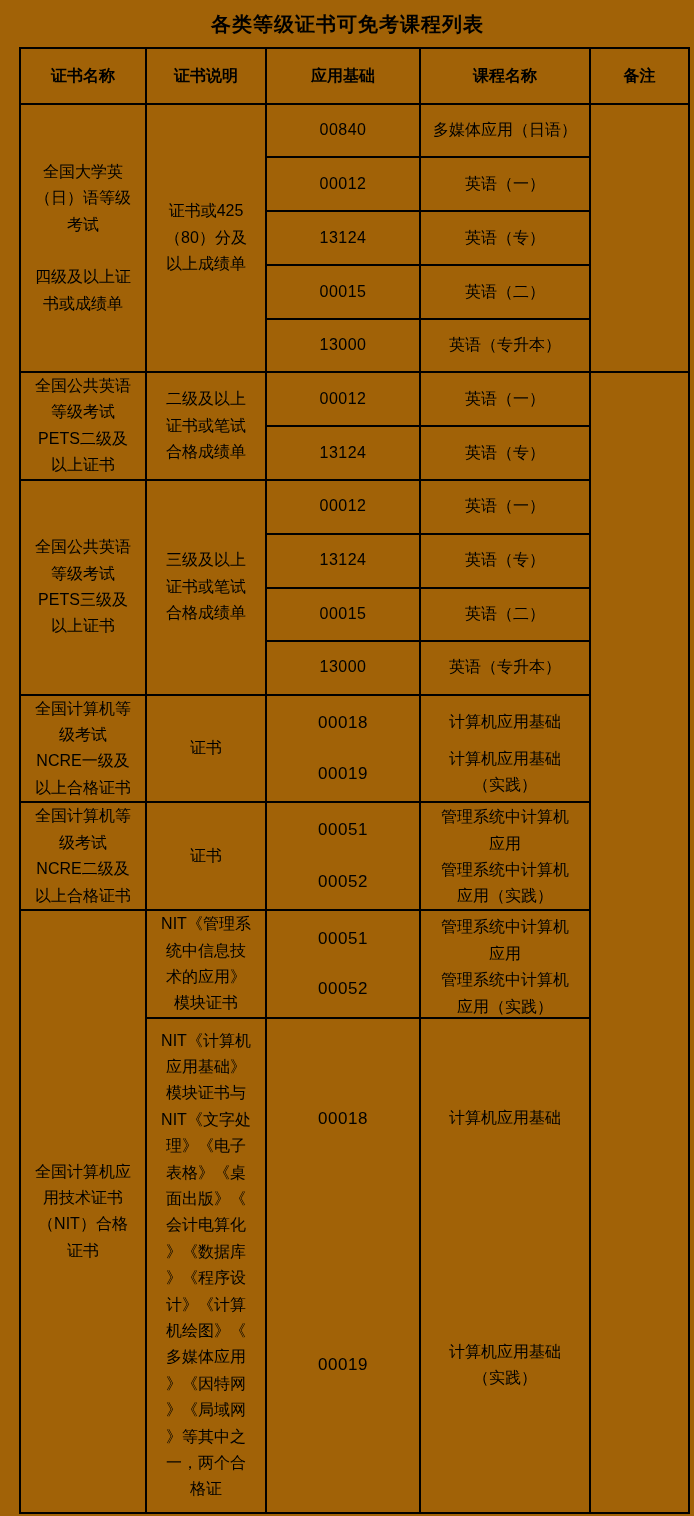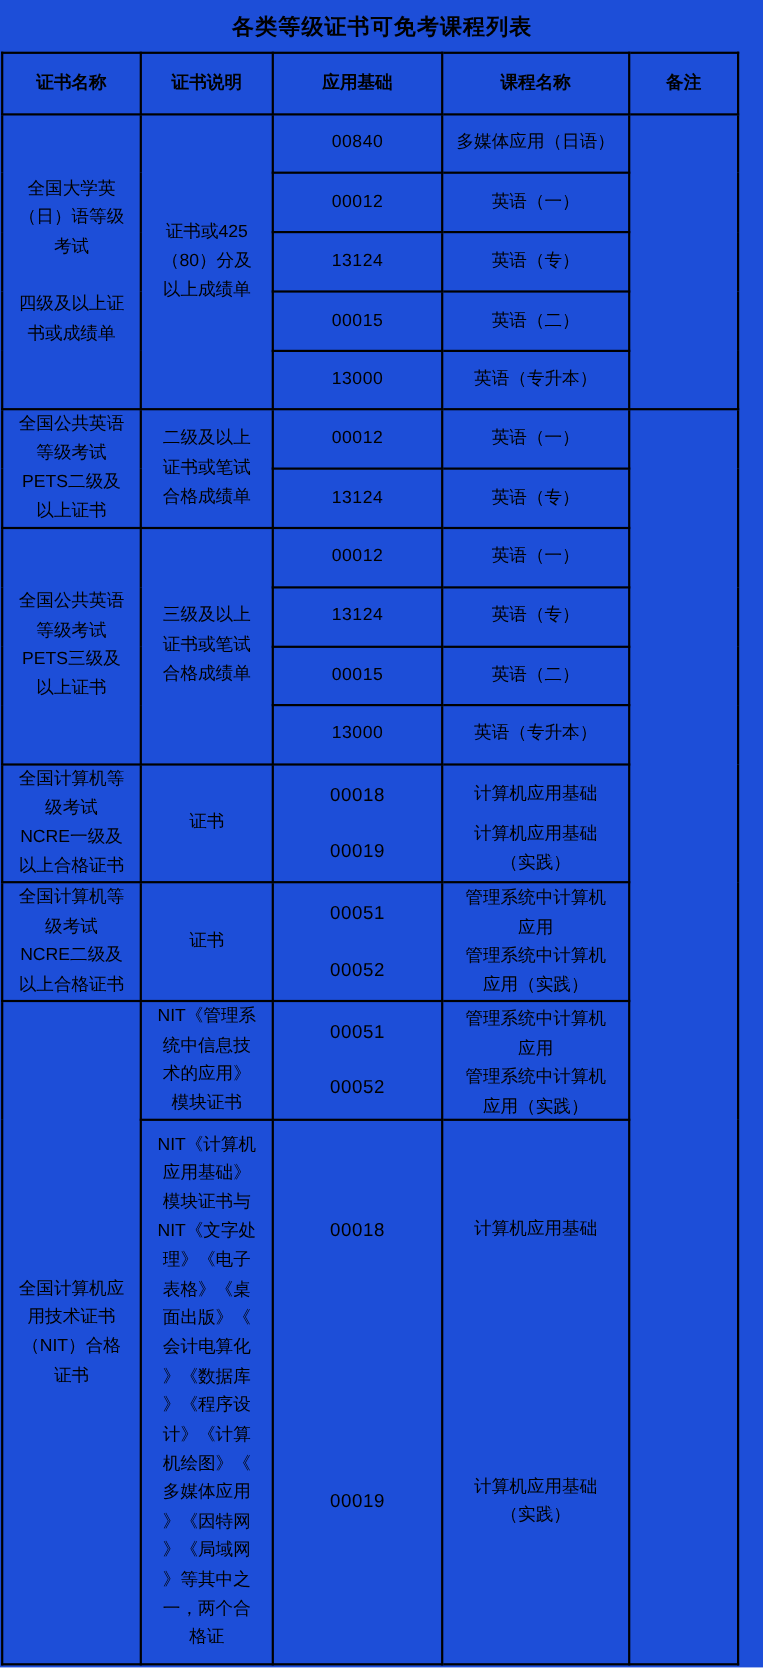--- a/index.html
+++ b/index.html
@@ -1,37 +1,37 @@
 <!DOCTYPE html>
 <html><head>
 <meta charset="utf-8">
 <style>
   html, body { margin: 0; padding: 0; background: #ffffff; }
   .page {
     position: relative;
     width: 694px;
     height: 1516px;
-    background: #1d4ed8;
+    background: #a16207;
     color: #000000;
     font-family: "Liberation Sans", "DejaVu Sans", sans-serif;
   }
   .doc-title {
     position: absolute;
     top: 11px;
     left: 13px;
     width: 669px;
     text-align: center;
     font-size: 20px;
     font-weight: bold;
     letter-spacing: 1px;
     white-space: nowrap;
   }
   table.exemption-table {
     position: absolute;
-    left: 1px;
+    left: 19px;
     top: 47px;
     width: 669px;
     border-collapse: collapse;
     table-layout: fixed;
   }
   .exemption-table th,
   .exemption-table td {
     border: 2px solid #000000;
     padding: 0;
     text-align: center;

